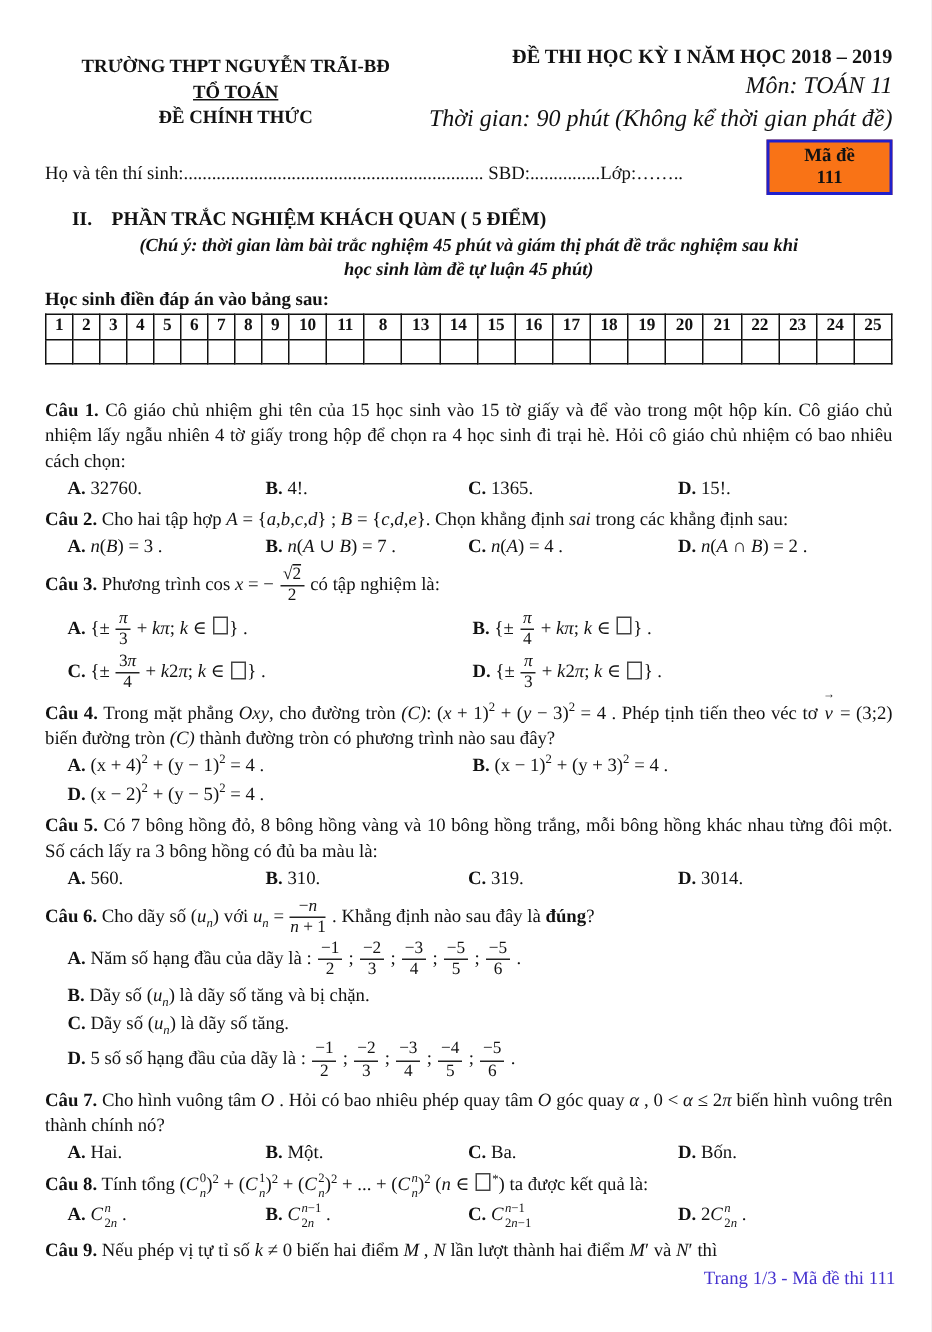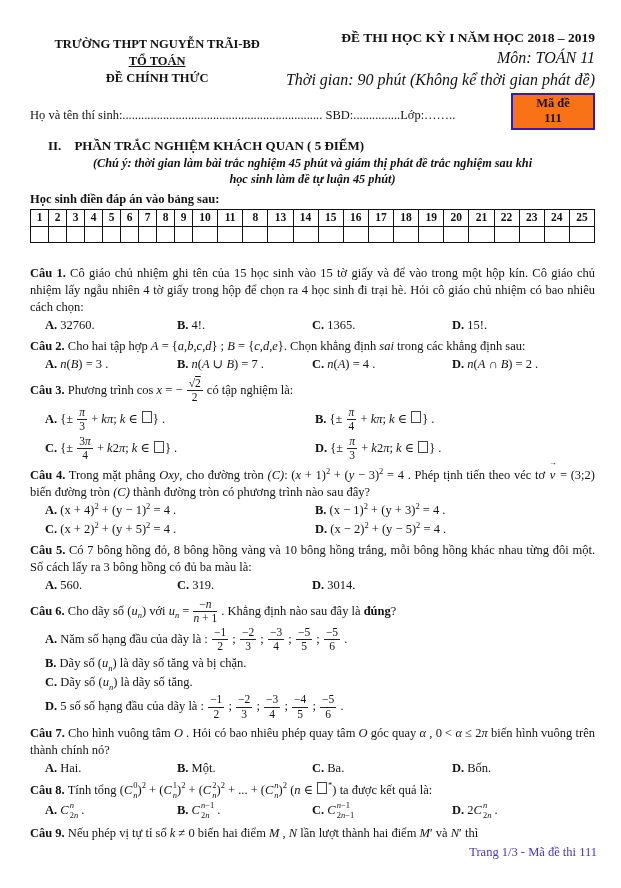--- a/index.html
+++ b/index.html
@@ -171,28 +171,28 @@
           <div class="opt"><b>B.</b> {± <span class="fr"><span class="fn"><i>π</i></span><span class="fd">4</span></span> + <i>kπ</i>; <i>k</i> ∈ <span class="mbox"></span>} .</div>
           <div class="opt"><b>C.</b> {± <span class="fr"><span class="fn">3<i>π</i></span><span class="fd">4</span></span> + <i>k</i>2<i>π</i>; <i>k</i> ∈ <span class="mbox"></span>} .</div>
           <div class="opt"><b>D.</b> {± <span class="fr"><span class="fn"><i>π</i></span><span class="fd">3</span></span> + <i>k</i>2<i>π</i>; <i>k</i> ∈ <span class="mbox"></span>} .</div>
         </div>
       </div>
       <div class="q">
         <div class="stem"><b>Câu 4.</b> Trong mặt phẳng <i>Oxy</i>, cho đường tròn <i>(C)</i>: (<i>x</i> + 1)<sup>2</sup> + (<i>y</i> − 3)<sup>2</sup> = 4 . Phép tịnh tiến theo véc tơ <span class="vec">v</span> = (3;2) biến đường tròn <i>(C)</i> thành đường tròn có phương trình nào sau đây?</div>
         <div class="opts cols2">
           <div class="opt"><b>A.</b> (x + 4)<sup>2</sup> + (y − 1)<sup>2</sup> = 4 .</div>
           <div class="opt"><b>B.</b> (x − 1)<sup>2</sup> + (y + 3)<sup>2</sup> = 4 .</div>
-          <div class="opt"><b>C.</b> (x + 2)<sup>2</sup> + (y + 5)<sup>2</sup> = 4 .</div>
           <div class="opt"><b>D.</b> (x − 2)<sup>2</sup> + (y − 5)<sup>2</sup> = 4 .</div>
         </div>
       </div>
       <div class="q">
         <div class="stem"><b>Câu 5.</b> Có 7 bông hồng đỏ, 8 bông hồng vàng và 10 bông hồng trắng, mỗi bông hồng khác nhau từng đôi một. Số cách lấy ra 3 bông hồng có đủ ba màu là:</div>
         <div class="opts cols4">
           <div class="opt"><b>A.</b> 560.</div>
+          <div class="opt"><b>B.</b> 310.</div>
           <div class="opt"><b>C.</b> 319.</div>
           <div class="opt"><b>D.</b> 3014.</div>
         </div>
       </div>
       <div class="q">
         <div class="stem"><b>Câu 6.</b> Cho dãy số (<i>u</i><sub><i>n</i></sub>) với <i>u</i><sub><i>n</i></sub> = <span class="fr"><span class="fn">−<i>n</i></span><span class="fd"><i>n</i> + 1</span></span> . Khẳng định nào sau đây là <b>đúng</b>?</div>
         <div class="opts stack">
           <div class="opt"><b>A.</b> Năm số hạng đầu của dãy là : <span class="fr"><span class="fn">−1</span><span class="fd">2</span></span> ; <span class="fr"><span class="fn">−2</span><span class="fd">3</span></span> ; <span class="fr"><span class="fn">−3</span><span class="fd">4</span></span> ; <span class="fr"><span class="fn">−5</span><span class="fd">5</span></span> ; <span class="fr"><span class="fn">−5</span><span class="fd">6</span></span> .</div>
           <div class="opt"><b>B.</b> Dãy số (<i>u</i><sub><i>n</i></sub>) là dãy số tăng và bị chặn.</div>
           <div class="opt"><b>C.</b> Dãy số (<i>u</i><sub><i>n</i></sub>) là dãy số tăng.</div>

